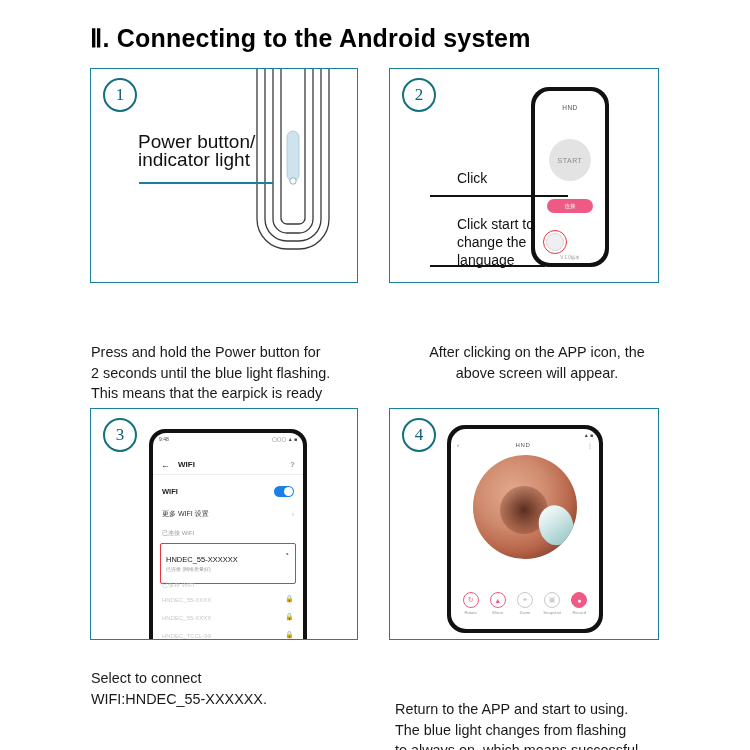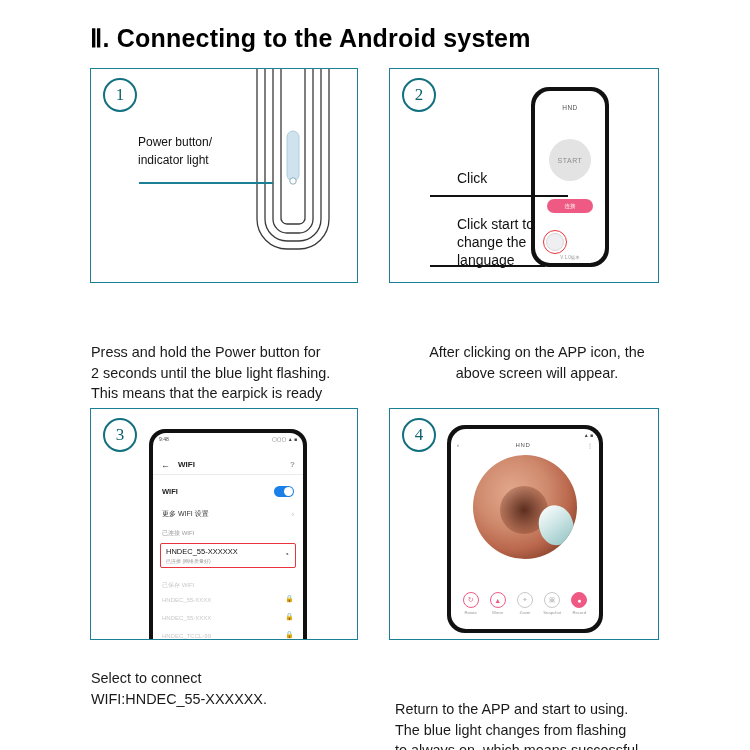--- a/index.html
+++ b/index.html
@@ -67,21 +67,21 @@
 
   
   .device-wrap {
     position: absolute;
     left: 0; top: 0; right: 0; bottom: 0;
   }
   .dev-label {
     position: absolute;
     left: 47px;
     top: 64px;
-    font-size: 12px;
+    font-size: 19px;
     line-height: 18px;
     color: #111;
     white-space: pre-line;
   }
   .leader {
     position: absolute;
     left: 48px;
     top: 113px;
     width: 134px;
     height: 2px;
@@ -256,21 +256,21 @@
     left: 9px;
     font-size: 6px;
     color: #9b9b9b;
   }
   .wifi-sel {
     position: absolute;
     left: 7px; right: 7px;
     border: 1.3px solid #e8343c;
     border-radius: 2px;
     box-sizing: border-box;
-    padding: 3px 5px;
+    padding: 11px 5px;
   }
   .wifi-sel .name {
     font-size: 7.5px;
     color: #111;
   }
   .wifi-sel .sub {
     font-size: 5px;
     color: #9a9a9a;
     margin-top: 2px;
   }

